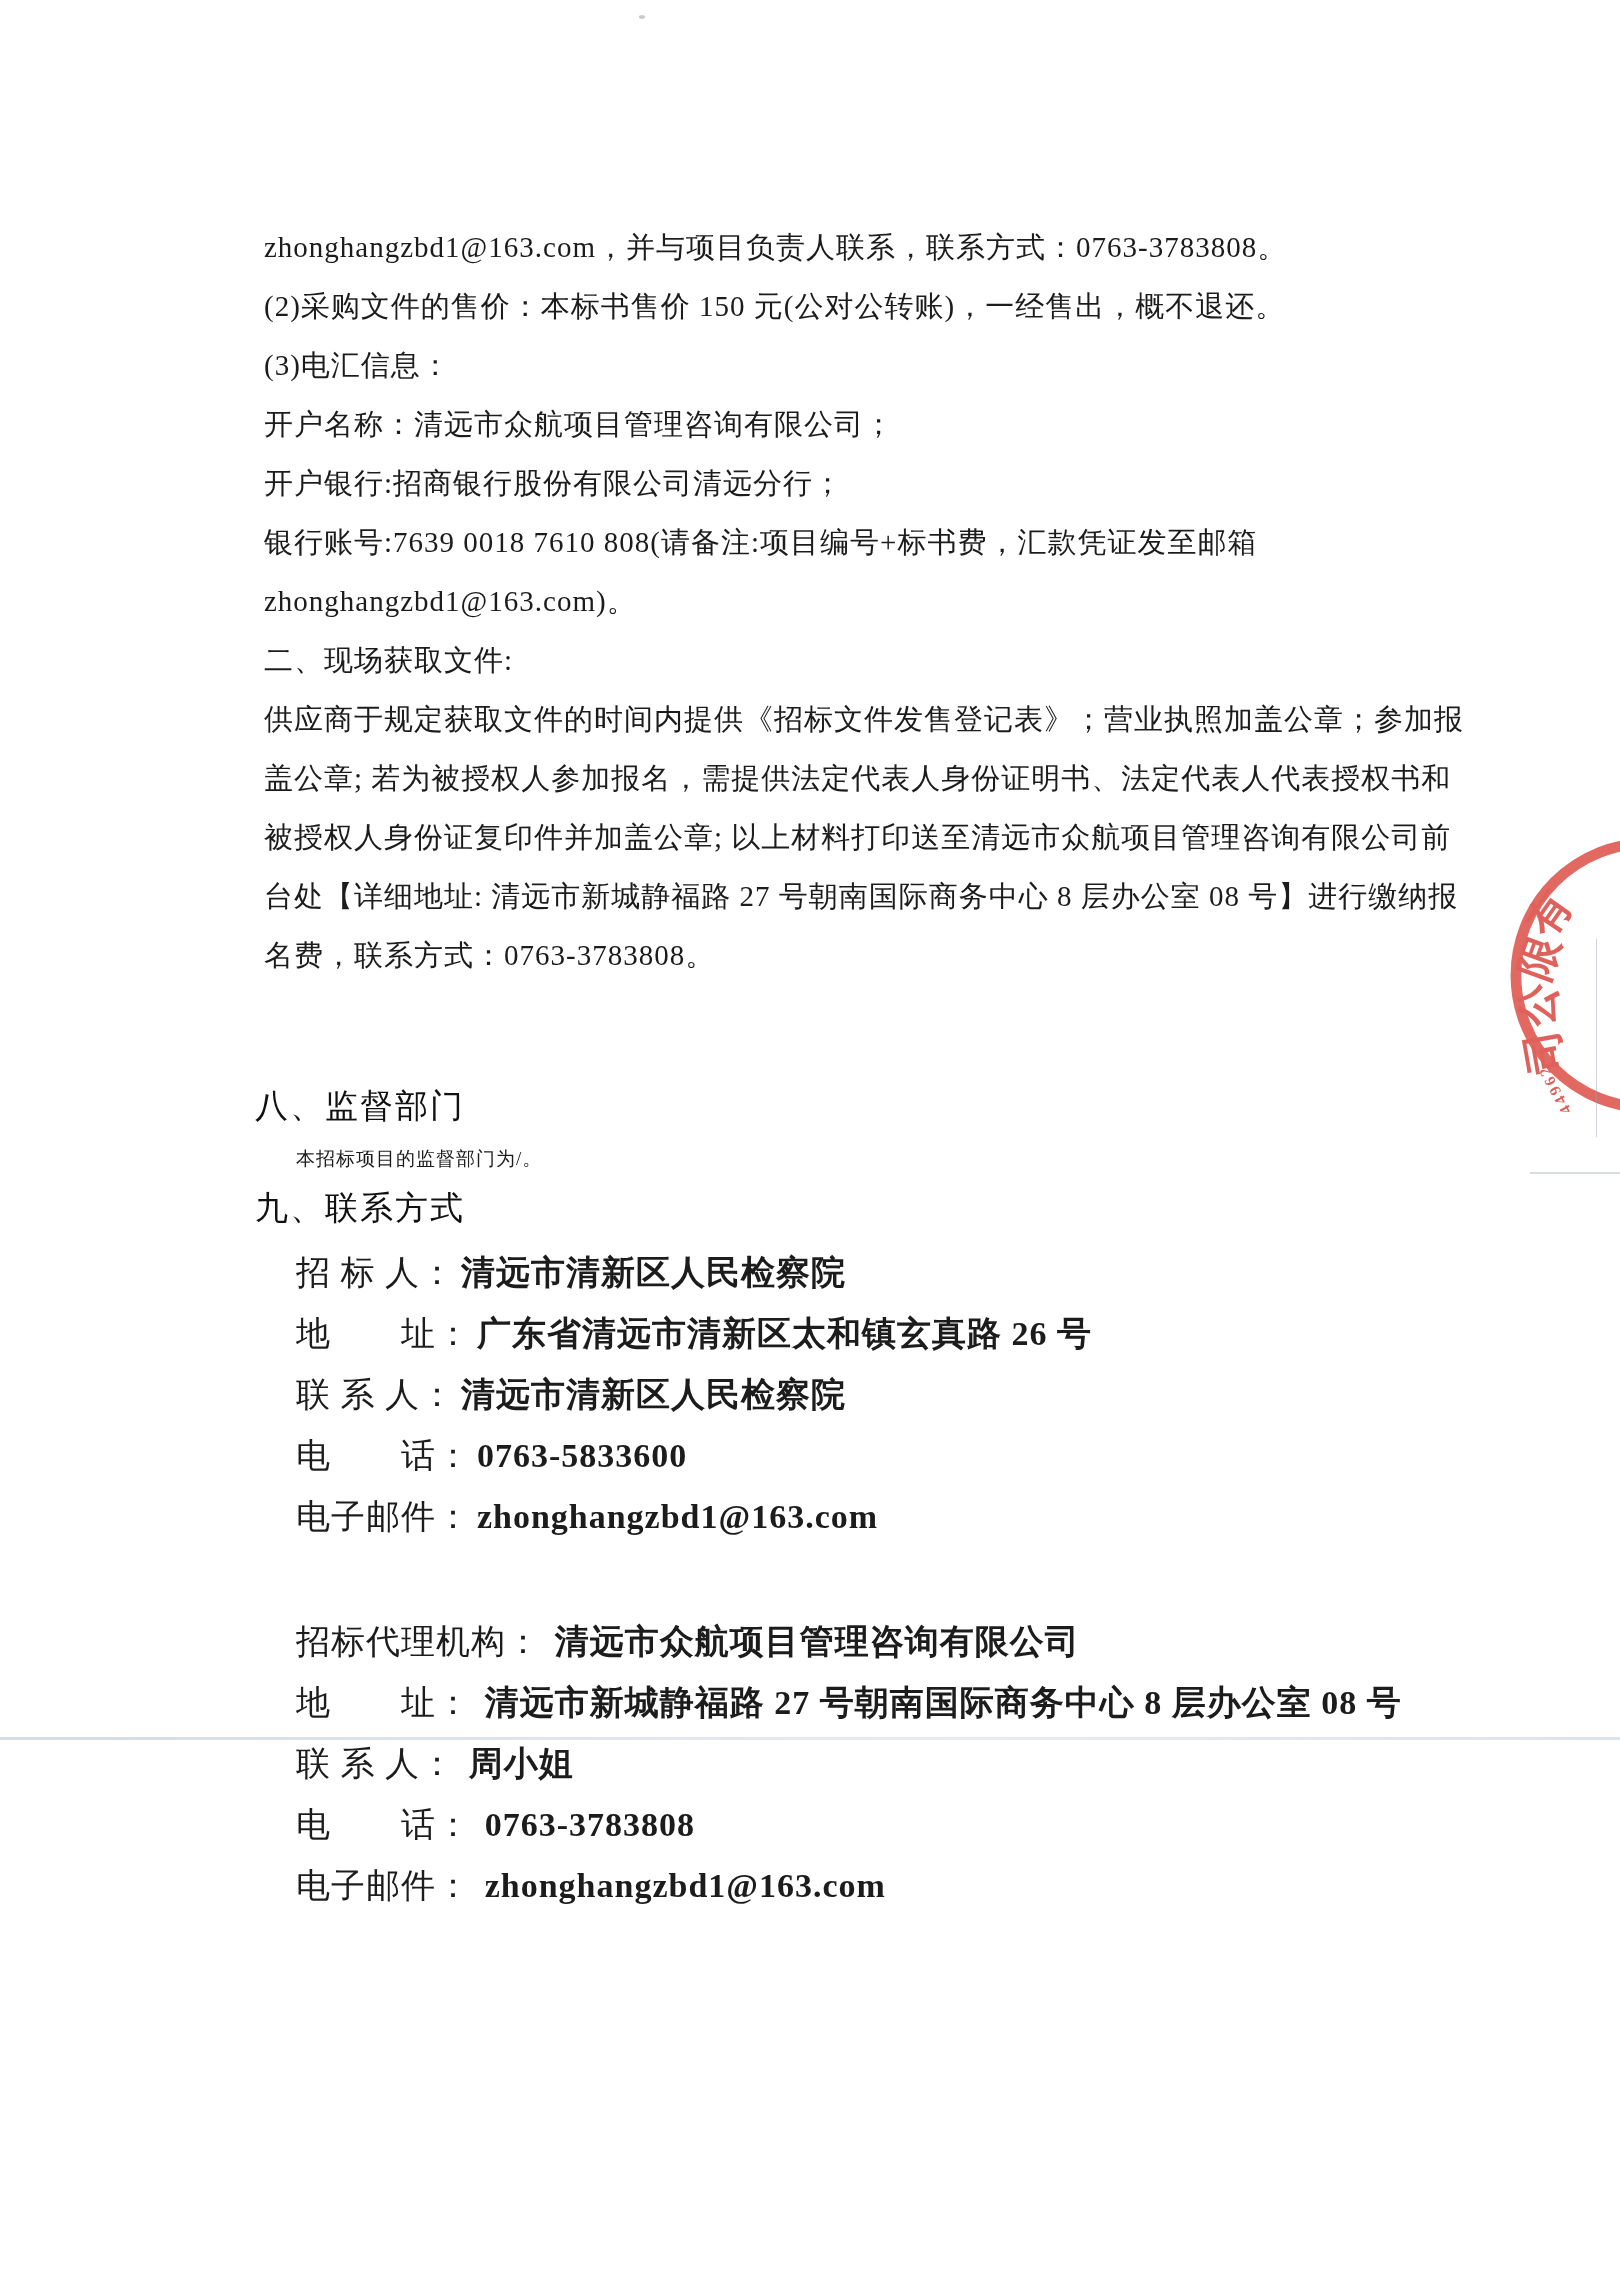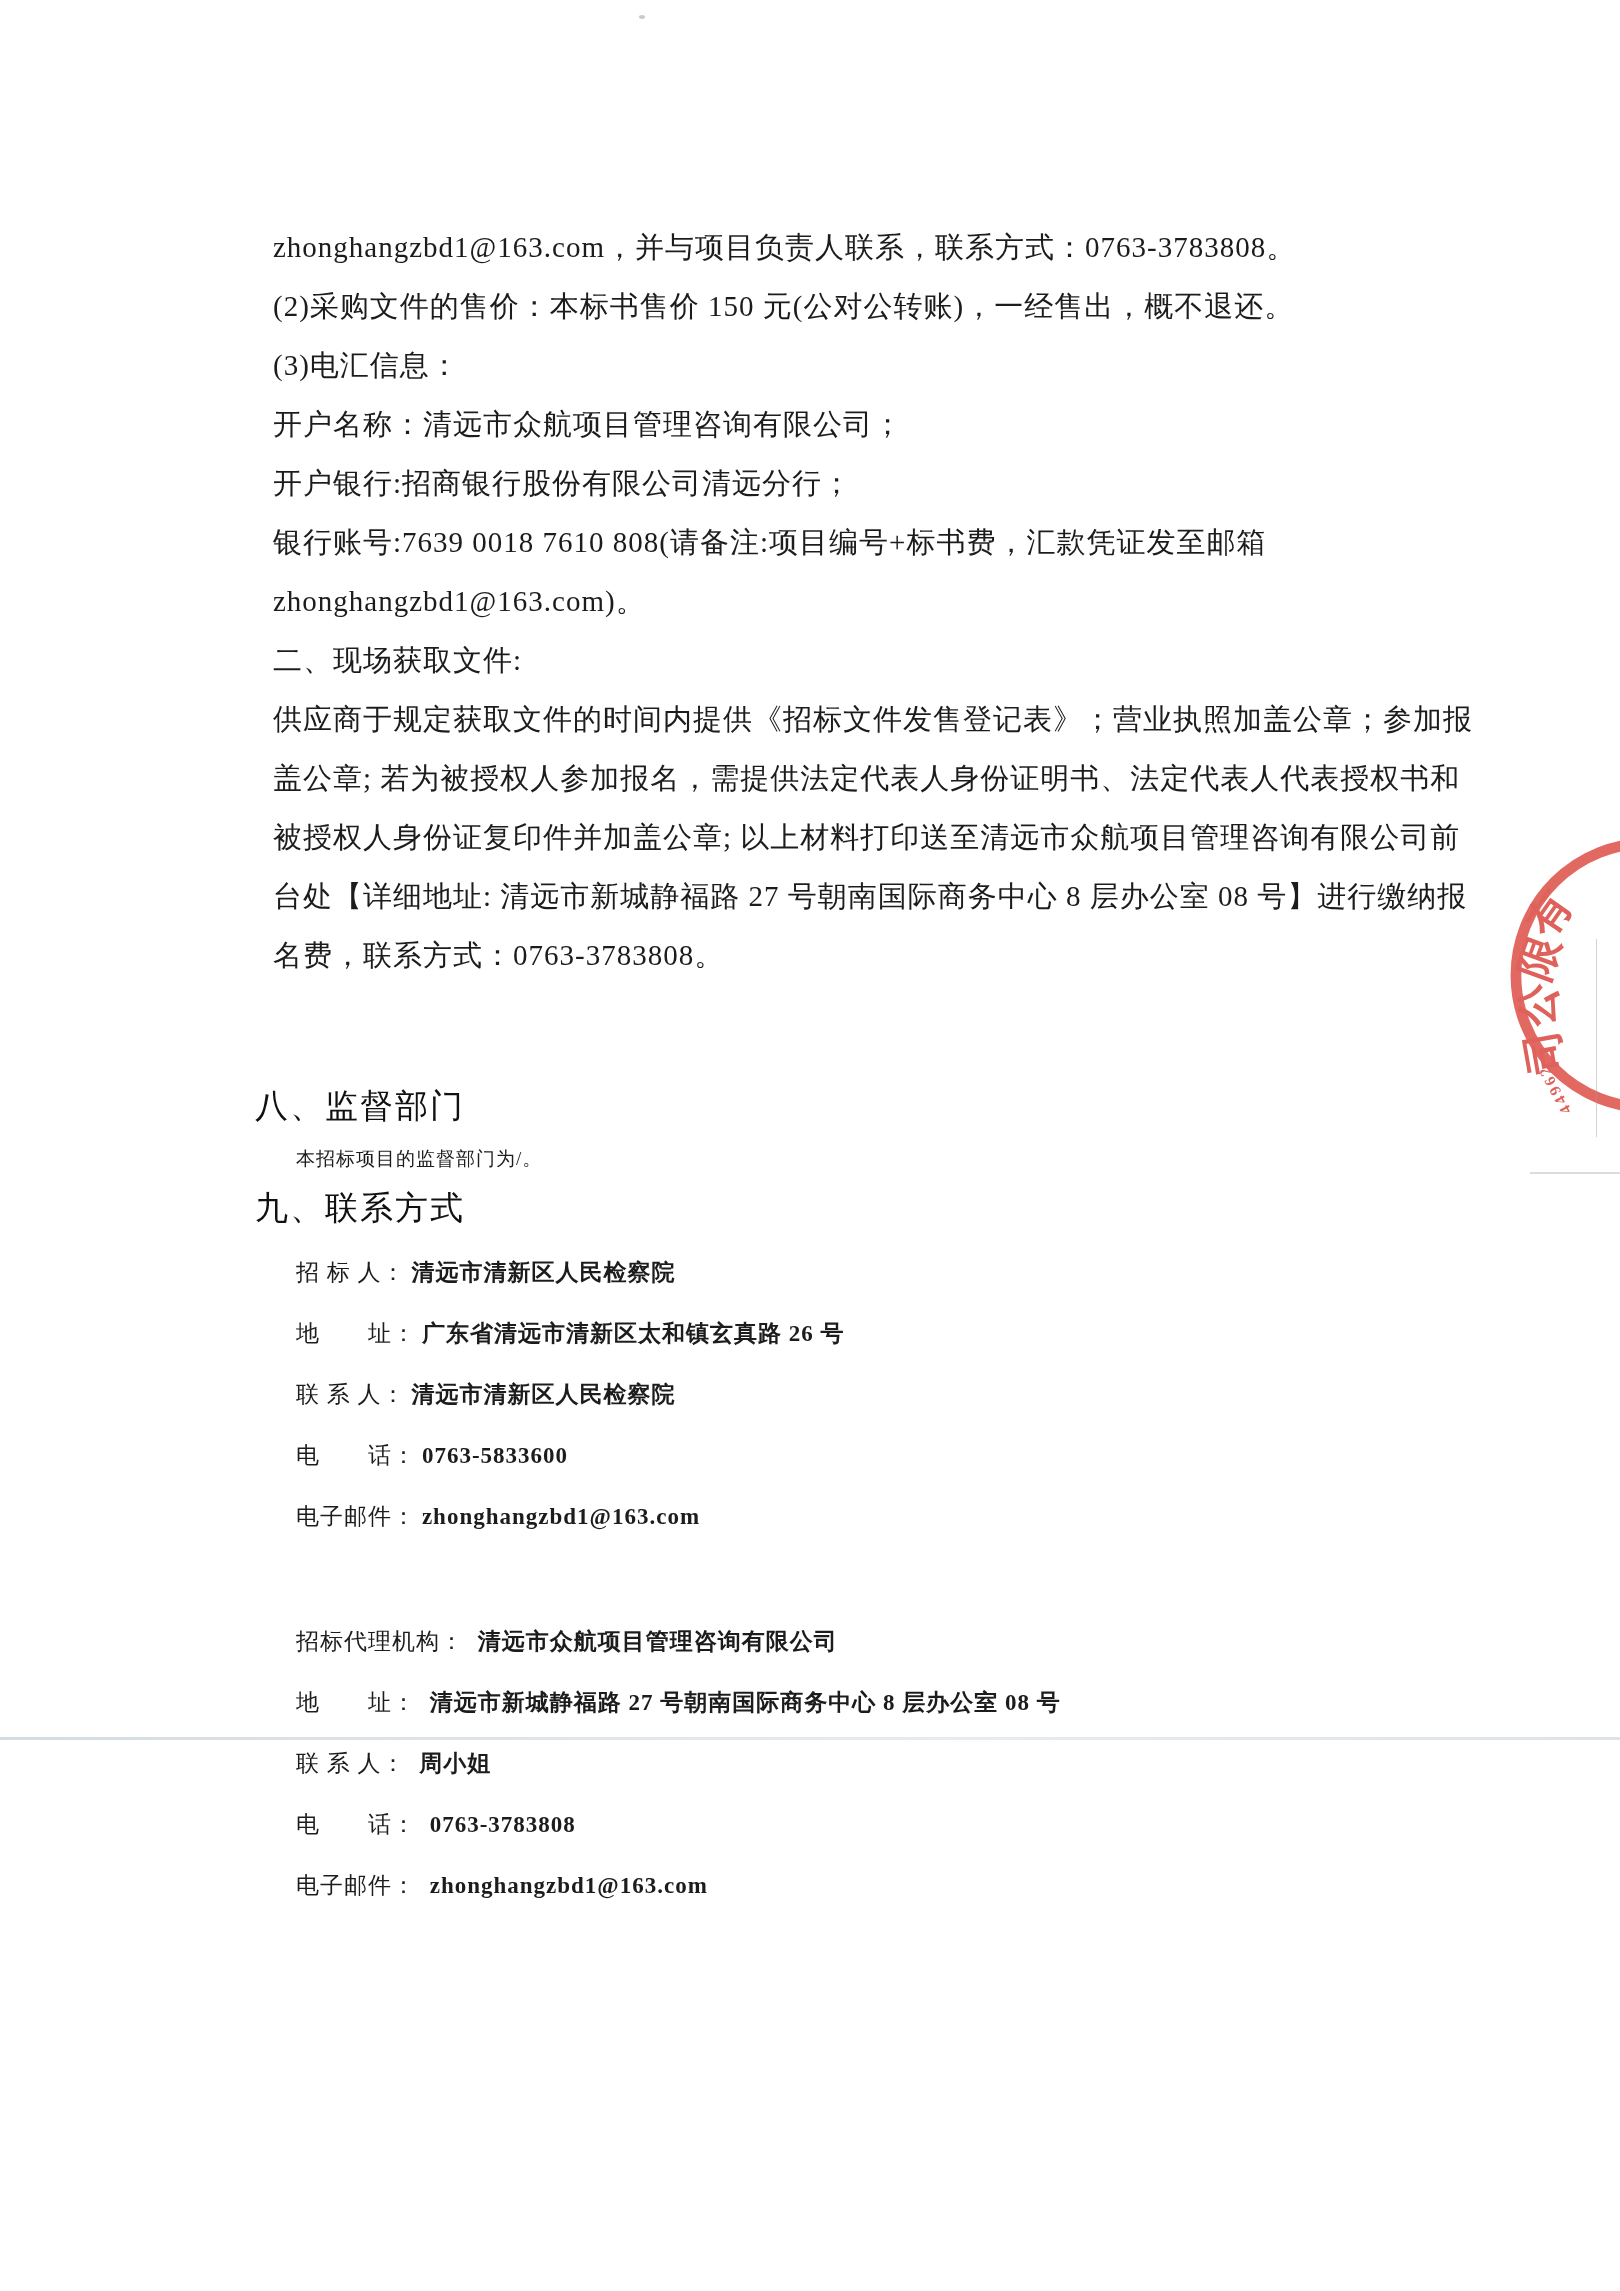--- a/index.html
+++ b/index.html
@@ -9,21 +9,21 @@
     height: 2292px;
     margin: 0 auto;
     background: #ffffff;
     overflow: hidden;
     font-family: "Liberation Serif", "DejaVu Serif", serif;
     color: #1c1c1c;
   }
   
   .body-text {
     position: absolute;
-    left: 273px;
+    left: 264px;
     top: 218px;
     width: 1235px;
   }
   .body-text .line {
     white-space: nowrap;
     height: 59px;
     line-height: 59px;
     font-size: 29px;
     letter-spacing: 1px;
   }
@@ -55,21 +55,21 @@
     position: absolute;
     left: 296px;
     width: 1078px;
   }
   .purchaser-block { top: 1242px; }
   .agency-block    { top: 1611px; }
   .contact-row {
     display: flex;
     height: 61px;
     line-height: 61px;
-    font-size: 23px;
+    font-size: 34px;
     letter-spacing: 1px;
     white-space: nowrap;
   }
   .contact-row .label { flex: none; }
   .contact-row .value { margin-left: 5.9px; font-weight: bold; }
   .agency-block .contact-row .value { margin-left: 13.7px; }
   
   .stamp {
     position: absolute;
     right: 0;

